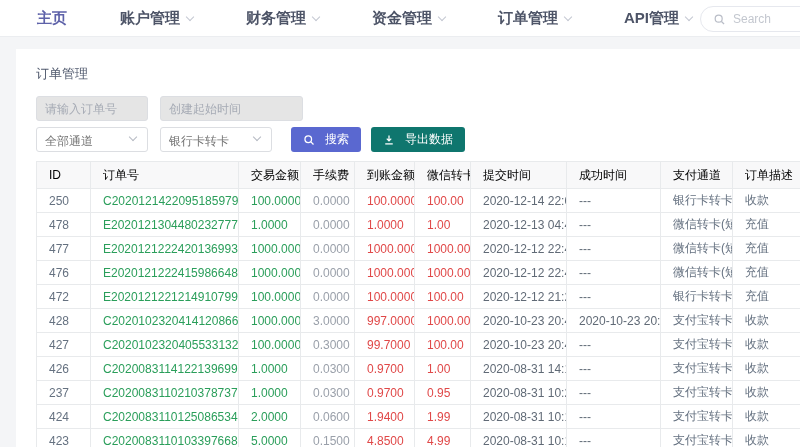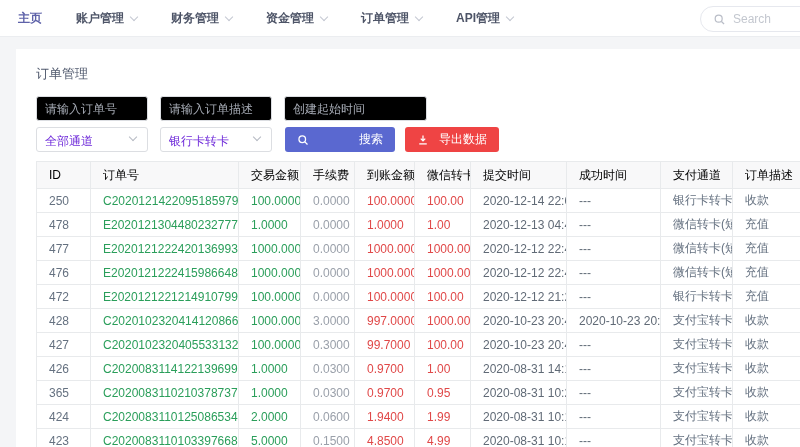--- a/index.html
+++ b/index.html
@@ -9,21 +9,21 @@
     font-size:12px; color:#515a6e; background:#f4f5f7; position:relative;
   }
   
   .navbar {
     position:relative; height:37px; background:#fff;
     border-bottom:1px solid #ebedf0; display:flex; align-items:center;
     padding-left:18px; white-space:nowrap;
   }
   .nav-item {
     display:inline-flex; align-items:center; margin-right:34px;
-    color:#4d5467; font-weight:bold; font-size:12px; cursor:pointer;
+    color:#4d5467; font-weight:bold; font-size:15px; cursor:pointer;margin-left:19px;
   }
   .nav-item.active { color:#5e62a9; }
   .chev {
     display:inline-block; width:6px; height:6px; margin-left:7px; margin-top:-3px;
     border-right:1.4px solid #c3c7d1; border-bottom:1.4px solid #c3c7d1;
     transform:rotate(45deg);
   }
   .search-pill {
     position:absolute; top:6px; right:-28px; width:128px; height:26px;
     border:1px solid #e6e8ee; border-radius:13px; background:#fff;
@@ -31,43 +31,43 @@
   }
   .search-pill .mag { margin-right:7px; display:inline-flex; }
   
   .card {
     position:absolute; left:16px; top:49px; width:814px; height:420px;
     background:#fff; padding:16px 20px 0 20px;
   }
   .page-title { font-size:13px; color:#515a6e; margin-bottom:13px; }
   .filter-row { display:flex; margin-bottom:6px; }
   .f-input {
-    height:25px; border:1px solid #dcdee2; border-radius:3px; background:#000000;
+    height:25px; border:1px solid #dcdee2; border-radius:3px; background:#e5e5e5;
     padding:0 8px; font-size:12px; color:#515a6e; outline:none; margin-right:12px;
     font-family:"Liberation Sans","DejaVu Sans",sans-serif;
   }
   .f-input::placeholder { color:#a6abb5; opacity:1; }
   .w-order  { width:112px; }
   .w-desc   { width:112px; }
   .w-date   { width:143px; }
   .f-select {
     position:relative; height:25px; border:1px solid #dcdee2; border-radius:3px;
-    background:#fff; padding:5px 10px 0 8px; color:#6d28d9; margin-right:12px;
+    background:#fff; padding:5px 10px 0 8px; color:#737373; margin-right:12px;
     cursor:pointer;
   }
   .w-chan { width:112px; } .w-stat { width:112px; }
   .f-select .chev { position:absolute; right:11px; top:9px; border-color:#b6bac3; }
   .btn {
     height:25px; border:none; border-radius:3px; color:#fff; font-size:12px;
     display:inline-flex; align-items:center; padding:0 12px; cursor:pointer;
     margin-right:10px; font-family:"Liberation Sans","DejaVu Sans",sans-serif;
   }
   .btn svg { margin-right:5px; }
-  .btn-search { background:#5a68d0; margin-left:1px;gap:40px; }
-  .btn-export { background:#ef4444;text-align:right; }
+  .btn-search { background:#5a68d0; margin-left:7px; }
+  .btn-export { background:#0f766e;text-align:right; }
   
   .tbl-wrap { margin-top:9px; }
   table { border-collapse:collapse; table-layout:fixed; width:774px; }
   th, td {
     border:1px solid #e8eaec; font-size:12px; text-align:left;
     padding:0 6px 0 12px; overflow:hidden; white-space:nowrap;
   }
   th { height:27px; background:#f8f8f9; color:#000000; font-weight:normal; }
   td { height:24px; color:#657180; }
   td.c1, td.c2 { color:#2a9e5a; }
@@ -106,21 +106,20 @@
     </span>
     <span>Search</span>
   </div>
 </div>
 
 <div class="card">
   <div class="page-title">订单管理</div>
 
   <div class="filter-row">
     <input class="f-input w-order" type="text" placeholder="请输入订单号" style="">
-    <input class="f-input w-desc" type="text" placeholder="请输入订单描述" style="">
     <input class="f-input w-date" type="text" placeholder="创建起始时间" style="">
   </div>
 
   <div class="filter-row">
     <div class="f-select w-chan">
       <span>全部通道</span>
       <span class="chev"></span>
     </div>
     <div class="f-select w-stat">
       <span>银行卡转卡</span>
@@ -265,21 +264,21 @@
             <td class="c2">1.0000</td>
             <td class="c3">0.0300</td>
             <td class="c4">0.9700</td>
             <td class="c5">1.00</td>
             <td class="c6">2020-08-31 14:12:21</td>
             <td class="c7">---</td>
             <td class="c8">支付宝转卡(...</td>
             <td class="c9">收款</td>
           </tr>
           <tr>
-            <td class="c0">365</td>
+            <td class="c0">237</td>
             <td class="c1">C20200831102103787371</td>
             <td class="c2">1.0000</td>
             <td class="c3">0.0300</td>
             <td class="c4">0.9700</td>
             <td class="c5">0.95</td>
             <td class="c6">2020-08-31 10:21:04</td>
             <td class="c7">---</td>
             <td class="c8">支付宝转卡(...</td>
             <td class="c9">收款</td>
           </tr>

